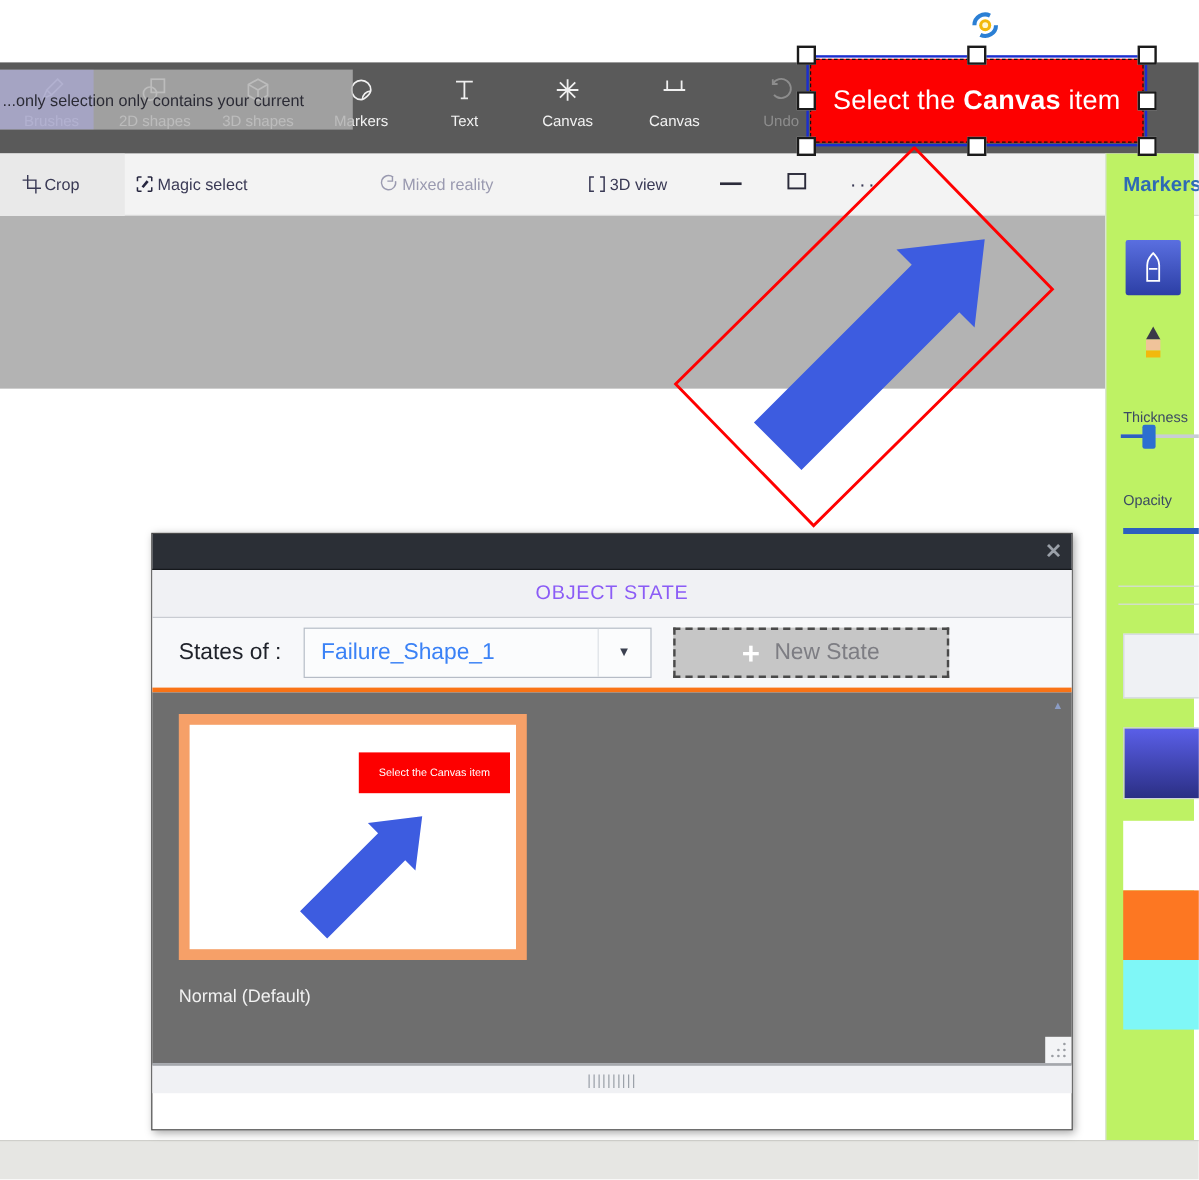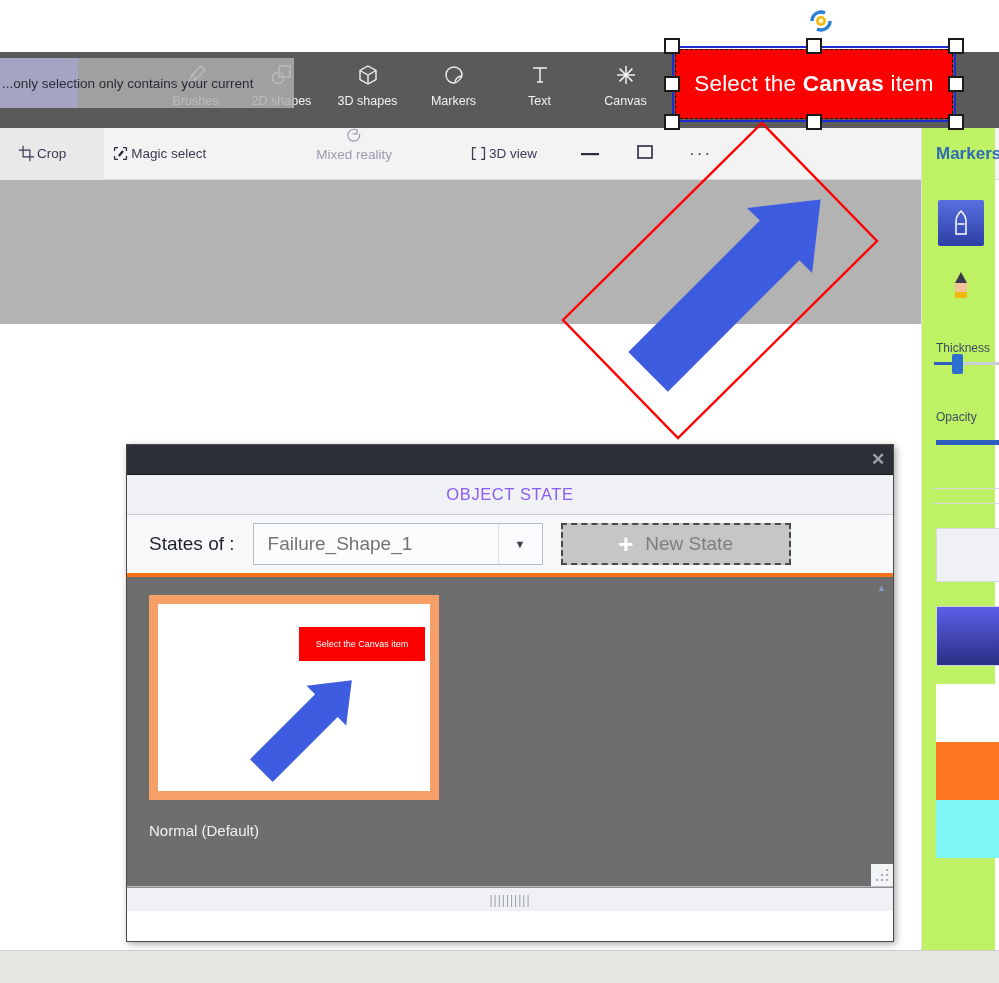--- a/index.html
+++ b/index.html
@@ -12,42 +12,42 @@
   #root { position: relative; width: 999px; height: 983px; }
 
   
   .paint-window { position: absolute; left: 0; top: 0; width: 999px; height: 950px; background: #ffffff; }
 
   
   .ribbon {
     position: absolute; left: 0; top: 52px; width: 999px; height: 76px;
     background: #5a5a5a;
   }
-  .ribbon-items { position: absolute; left: 0; top: 0; height: 76px; width: 999px; display: flex; align-items: flex-start; justify-content: center; }
+  .ribbon-items { position: absolute; left: 0; top: 0; height: 76px; width: 999px; display: flex; align-items: flex-start; }
   .ribbon-item {
     width: 86px; height: 76px; display: flex; flex-direction: column;
     align-items: center; justify-content: flex-start; padding-top: 8px;
     color: #f2f2f2; font-size: 12.5px; gap: 5px;
   }
   .ribbon-item .ri-icon { height: 30px; display: flex; align-items: center; justify-content: center; color: #f0f0f0; }
   .ribbon-item .ri-icon svg { display: block; }
   .ribbon-item .ri-label { line-height: 1.1; white-space: nowrap; }
 
   
   .subbar {
     position: absolute; left: 0; top: 128px; width: 999px; height: 52px;
     background: #f3f3f3; border-bottom: 1px solid #dadada;
     display: flex; align-items: center;
   }
   .subbar-left-shade { position: absolute; left:0; top:0; width: 104px; height: 52px; background: #e9e9e9; }
   .sub-item {
     position: relative; display: flex; align-items: center; gap: 2px;
     color: #3a3a55; font-size: 13.5px; height: 52px; padding: 0 16px;
   }
-  .sub-item.dim { color: #9a9ab0; flex-direction: column; }
+  .sub-item.dim { color: #9a9ab0; }
   .sub-item svg { display: block; }
   .minmax { display: flex; align-items: center; gap: 34px; color:#333; margin-left: 26px; }
 
   
   .canvas-gray { position: absolute; left: 0; top: 180px; width: 921px; height: 144px; background: #b3b3b3; }
   .canvas-white { position: absolute; left: 0; top: 324px; width: 921px; height: 616px; background: #ffffff; }
 
   
   .right-panel {
     position: absolute; left: 921px; top: 128px; width: 74px; height: 822px;
@@ -114,21 +114,21 @@
   .dlg-header-title { font-size: 16.5px; font-weight: normal; color: #8b5cf6; letter-spacing: .6px; }
   .dlg-toolbar {
     height: 62px; background: #f7f8fa; border-bottom: 4px solid #f97316;
     display: flex; align-items: center; padding: 0 0 0 22px; gap: 18px;
   }
   .dlg-states-label { font-size: 19px; color: #1f222a; white-space: nowrap; }
   .dlg-select {
     position: relative; width: 290px; height: 42px; background: #fbfcfd;
     border: 1px solid #b6bcc6; display: flex; align-items: center; padding-left: 14px;
   }
-  .dlg-select-value { font-size: 19px; color: #737373; }
+  .dlg-select-value { font-size: 19px; color: #3b82f6; }
   .dlg-select-arrow {
     position: absolute; right: 0; top: 0; width: 44px; height: 40px;
     border-left: 1px solid #dde0e5; display: flex; align-items: center; justify-content: center;
     color: #3b4050; font-size: 11px;
   }
   .dlg-newstate {
     width: 230px; height: 42px; background: #c6c6c6; border: 2px dashed #4a4a4a;
     display: flex; align-items: center; justify-content: center; gap: 12px;
     color: #7d7d83; font-size: 19px;
   }

